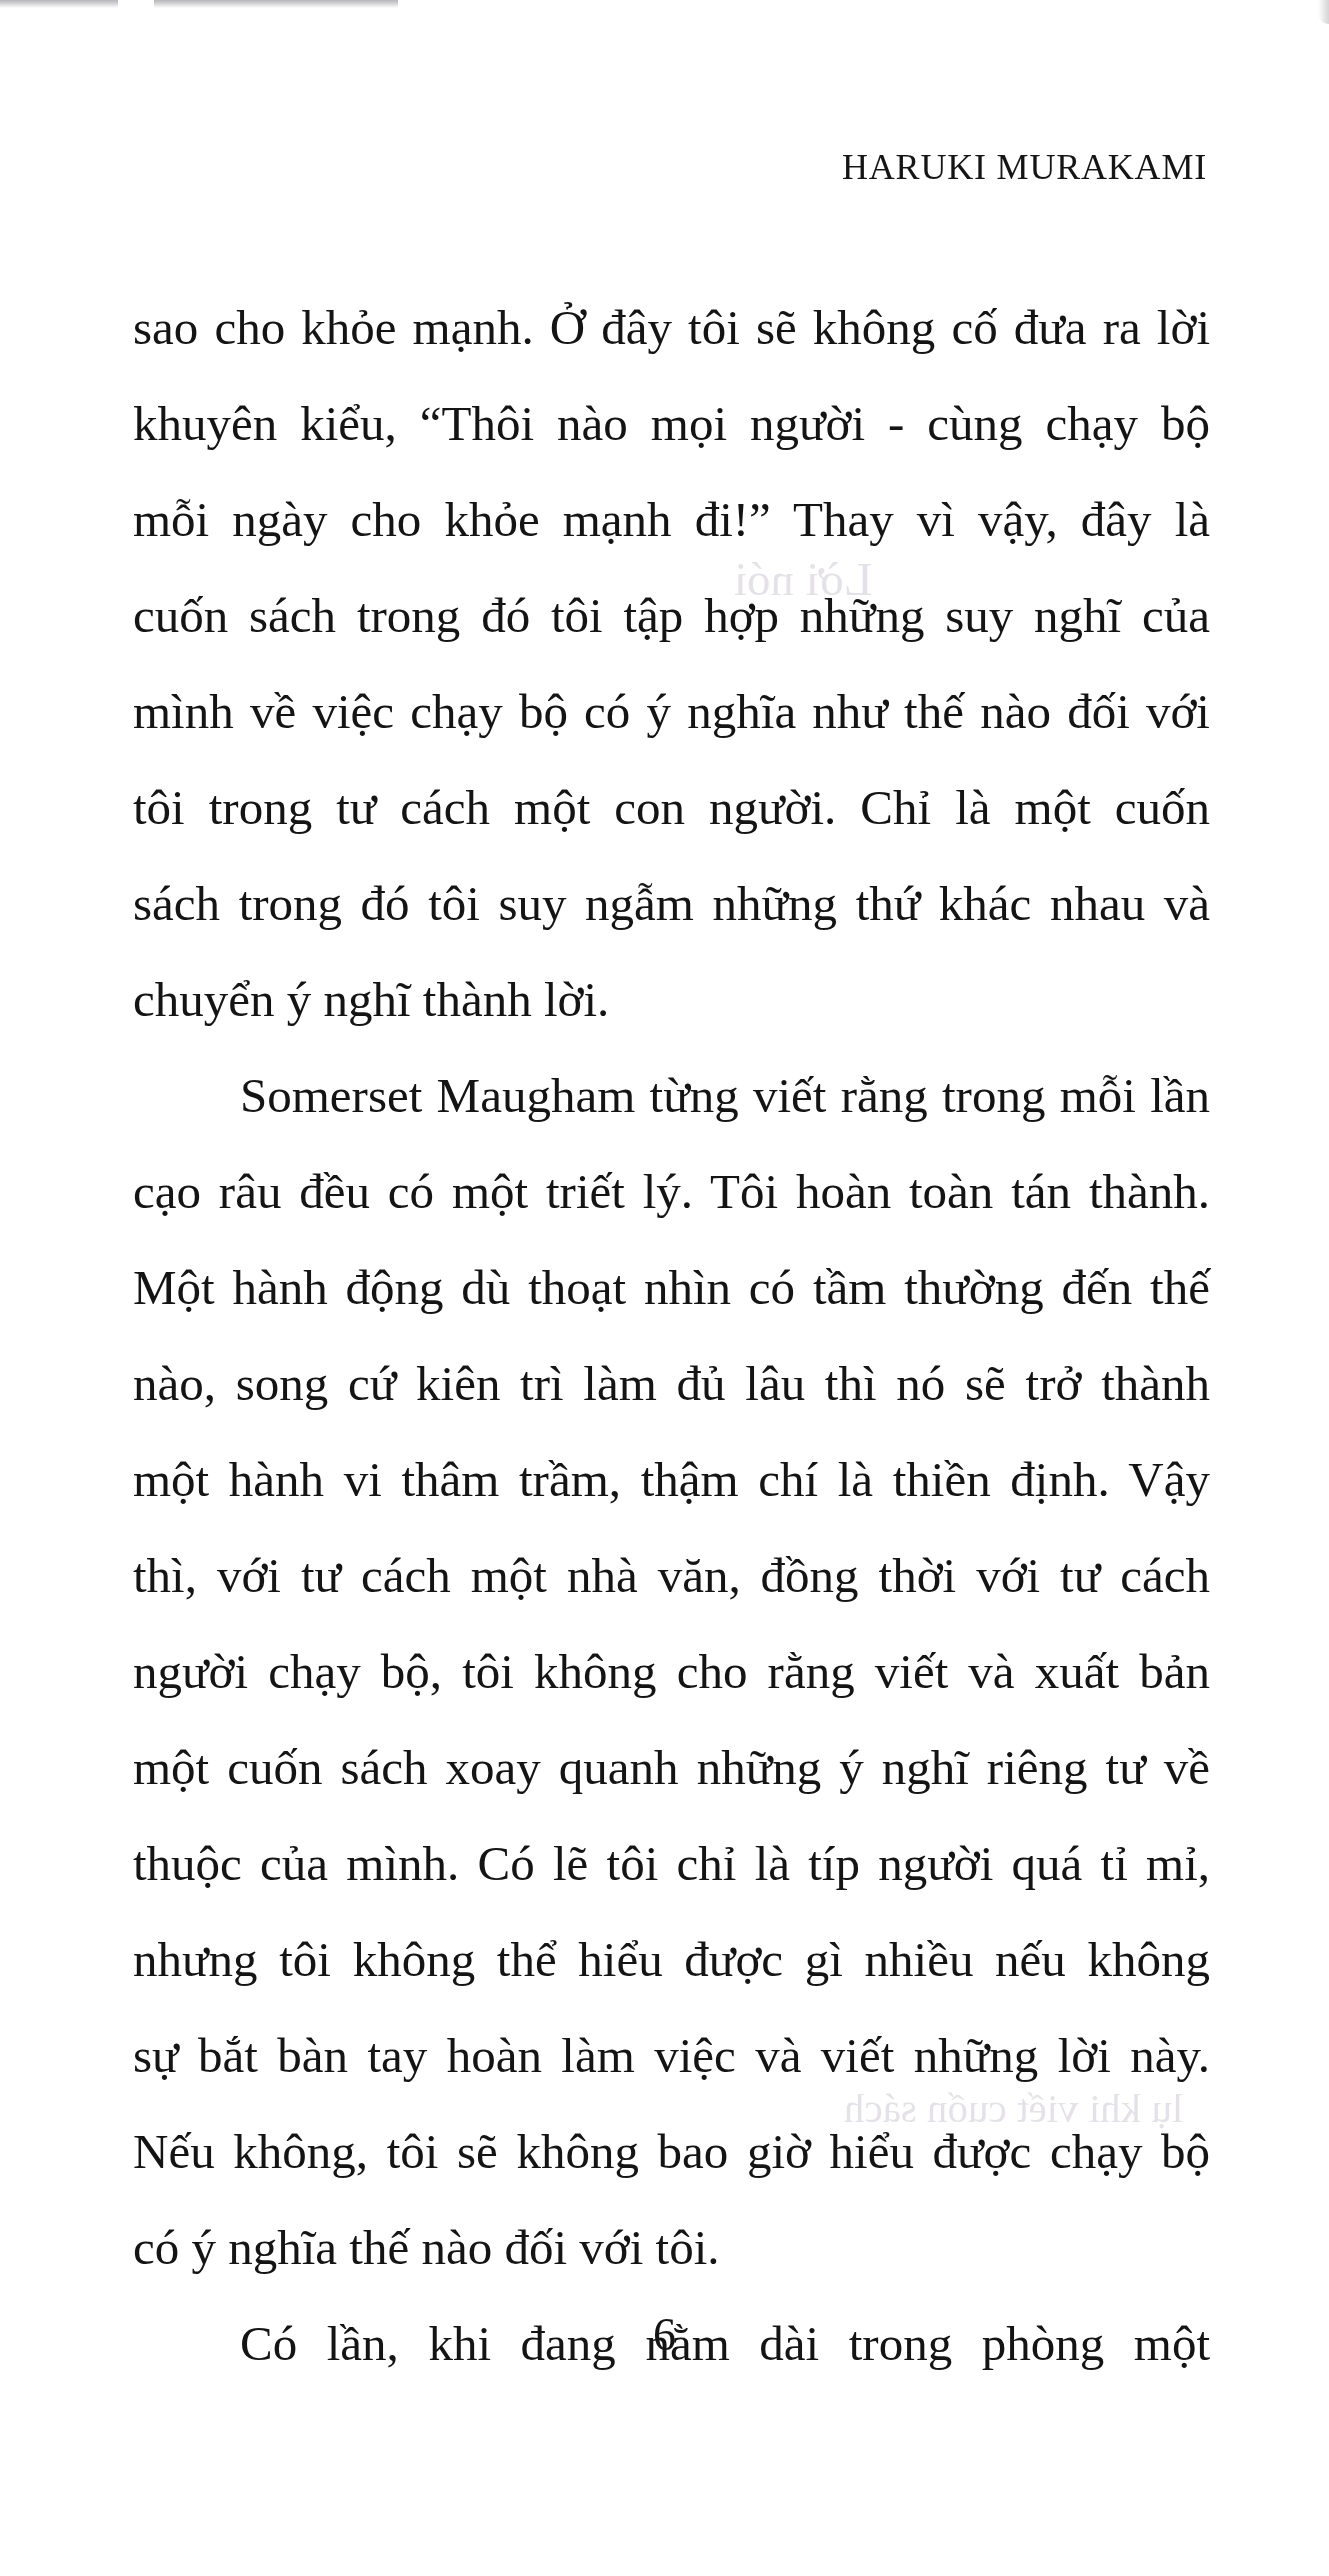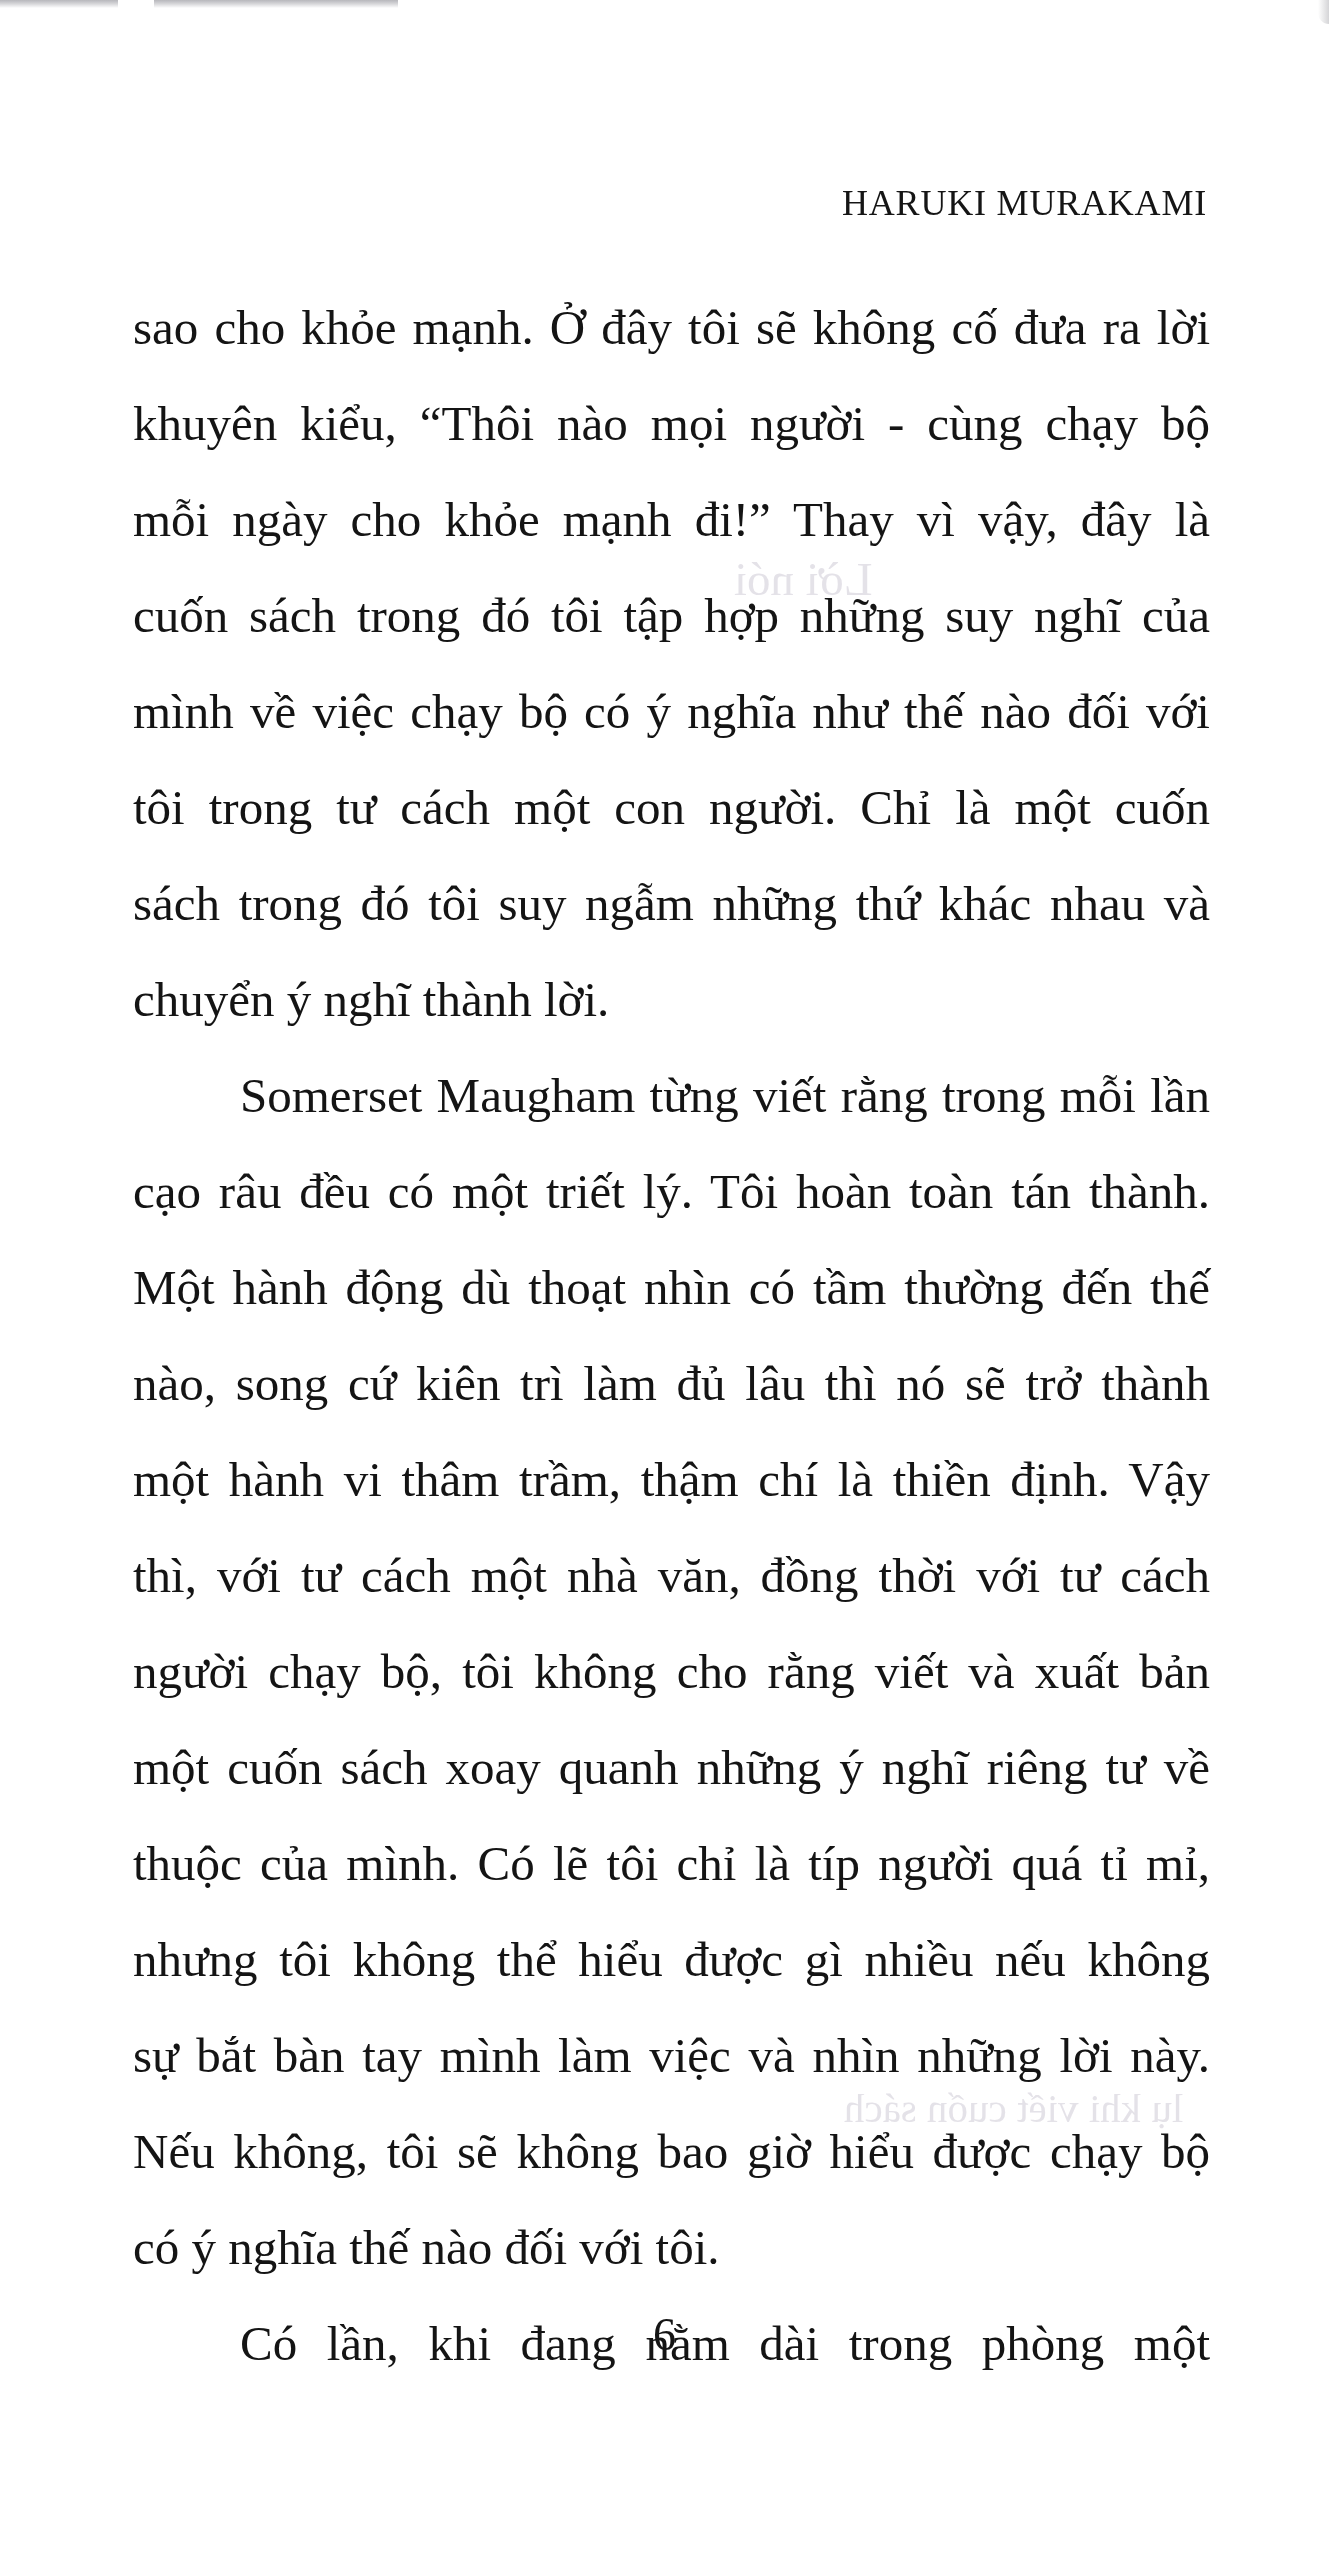--- a/index.html
+++ b/index.html
@@ -51,21 +51,20 @@
       opacity: 0.6;
     }
     .running-header {
       position: absolute;
       top: 146px;
       right: 122px;
       font-size: 36px;
       letter-spacing: 0.8px;
       font-weight: normal;
       color: #151515;
-      margin-top: 36px;
     }
     .body-text {
       position: absolute;
       left: 133px;
       top: 280px;
       width: 1077px;
       font-size: 49px;
       line-height: 96px;
     }
     .line {
@@ -125,21 +124,21 @@
   <span class="line indent">Somerset Maugham từng viết rằng trong mỗi lần</span>
   <span class="line">cạo râu đều có một triết lý. Tôi hoàn toàn tán thành.</span>
   <span class="line">Một hành động dù thoạt nhìn có tầm thường đến thế</span>
   <span class="line">nào, song cứ kiên trì làm đủ lâu thì nó sẽ trở thành</span>
   <span class="line">một hành vi thâm trầm, thậm chí là thiền định. Vậy</span>
   <span class="line">thì, với tư cách một nhà văn, đồng thời với tư cách</span>
   <span class="line">người chạy bộ, tôi không cho rằng viết và xuất bản</span>
   <span class="line">một cuốn sách xoay quanh những ý nghĩ riêng tư về</span>
   <span class="line">thuộc của mình. Có lẽ tôi chỉ là típ người quá tỉ mỉ,</span>
   <span class="line">nhưng tôi không thể hiểu được gì nhiều nếu không</span>
-  <span class="line">sự bắt bàn tay mình làm việc và nhìn những lời này.</span>
+  <span class="line">sự bắt bàn tay hoàn làm việc và viết những lời này.</span>
   <span class="line">Nếu không, tôi sẽ không bao giờ hiểu được chạy bộ</span>
   <span class="line last">có ý nghĩa thế nào đối với tôi.</span>
   <span class="line indent">Có lần, khi đang nằm dài trong phòng một</span>
 
 </div>
 
 <div class="page-number">6</div>
 
 
 </body></html>

